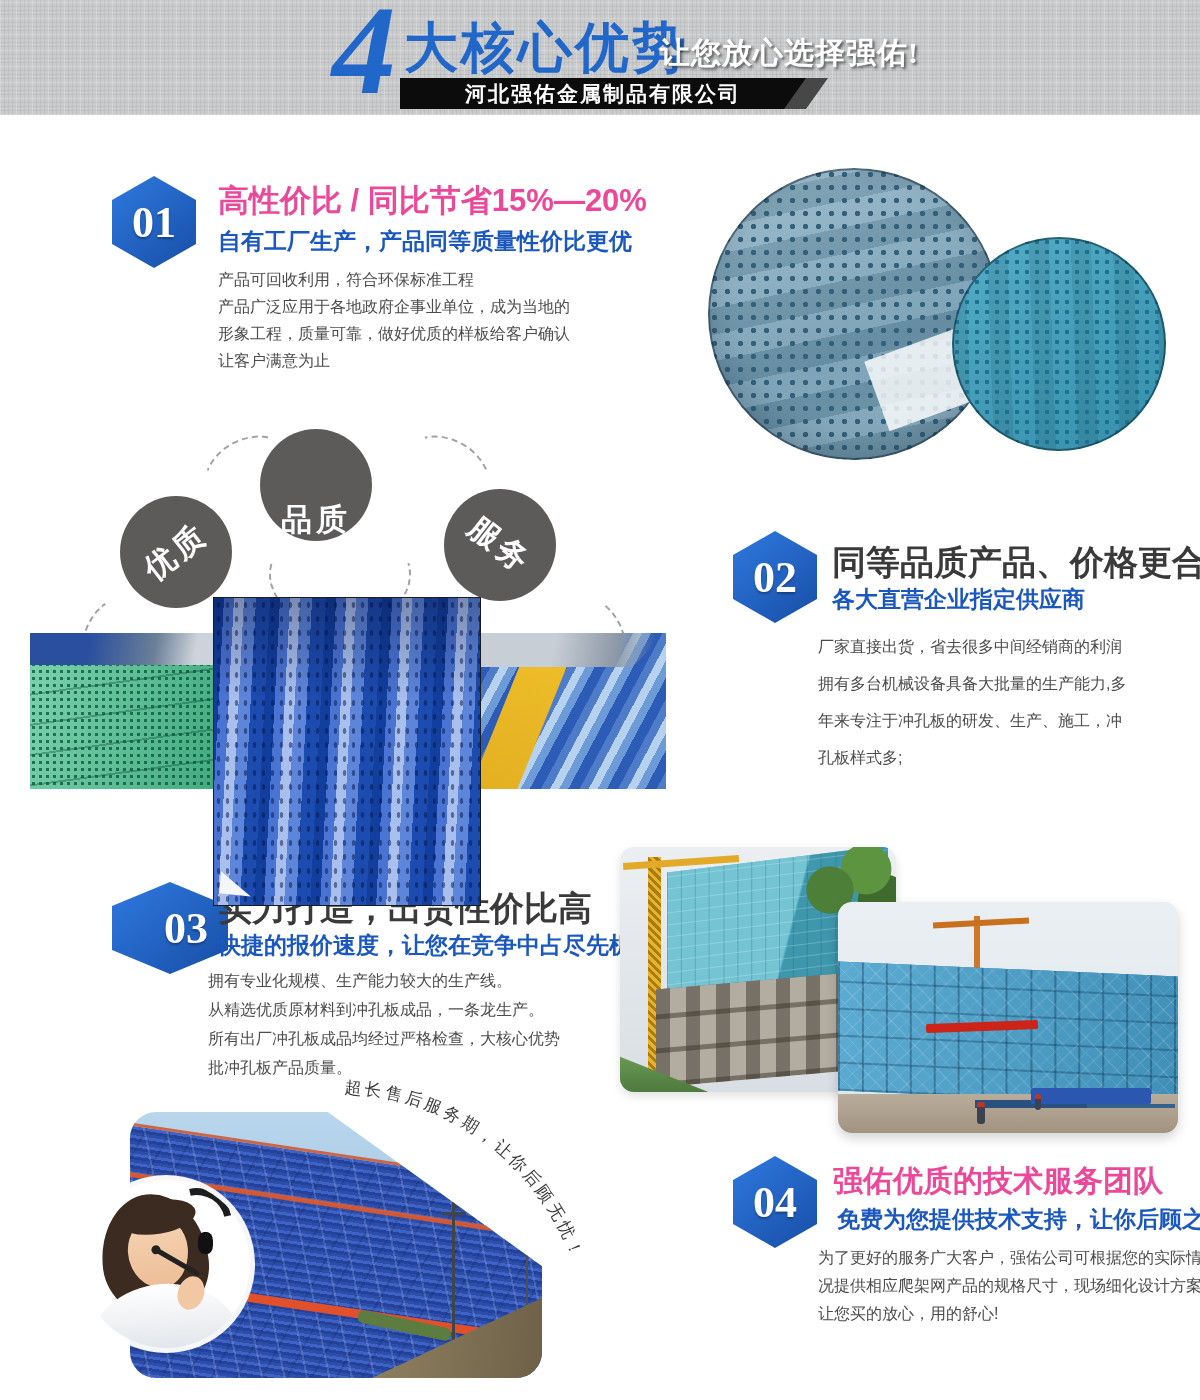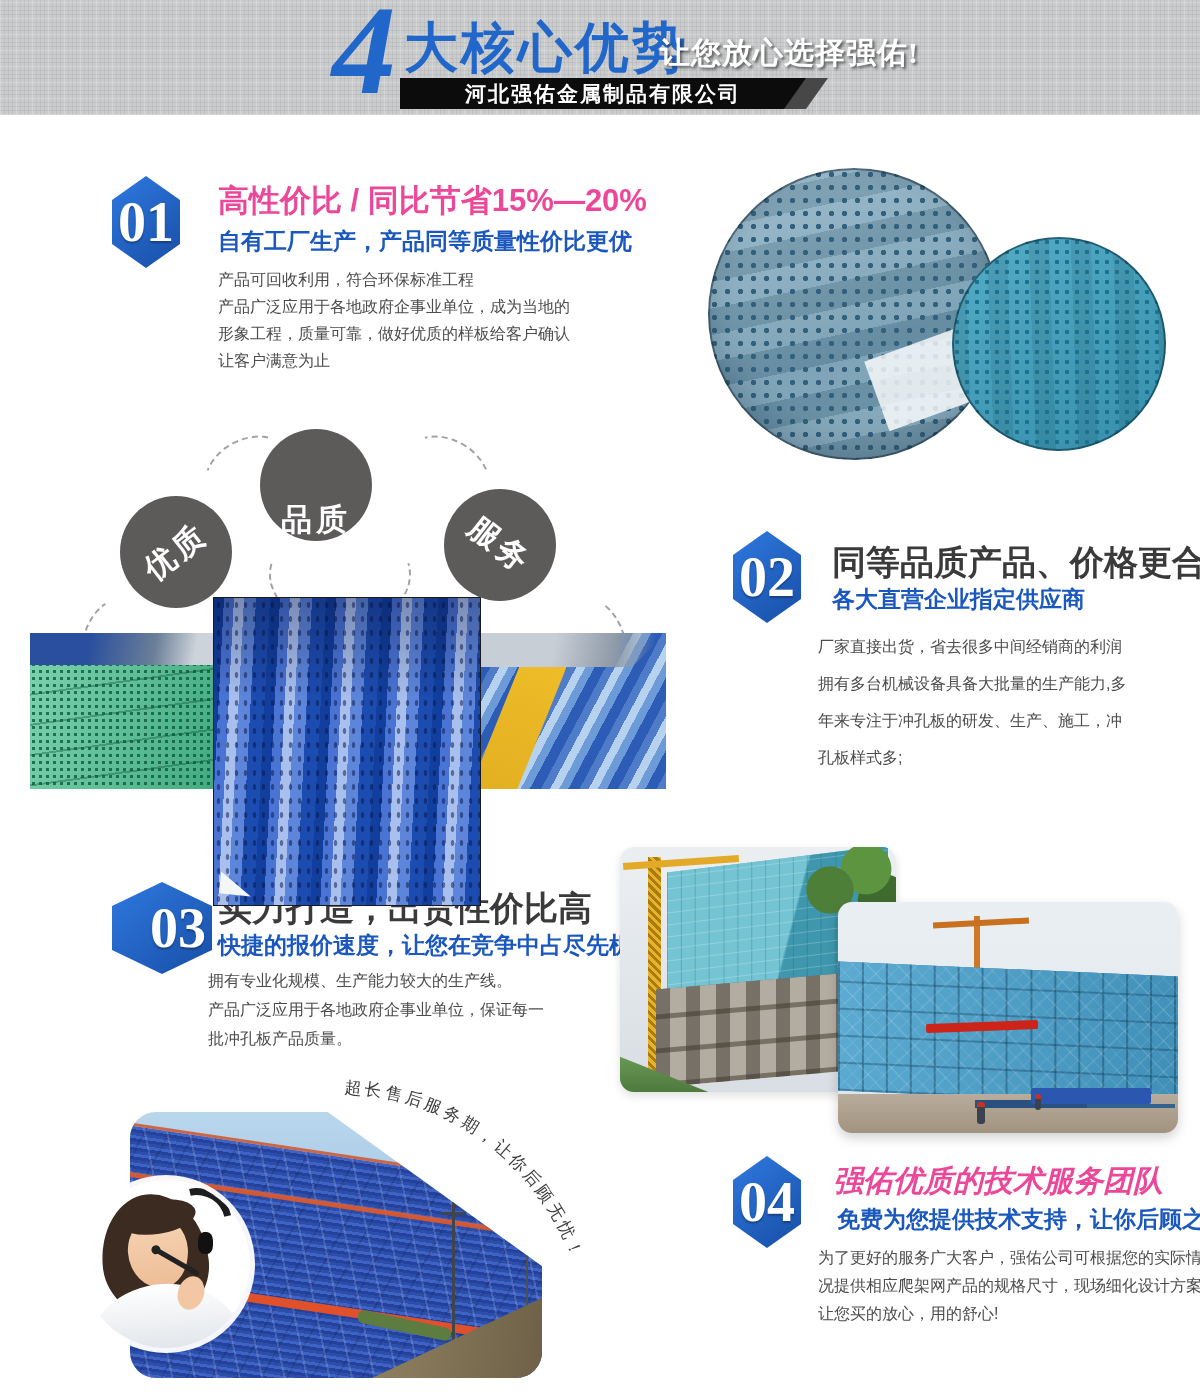--- a/index.html
+++ b/index.html
@@ -20,36 +20,36 @@
   .hdr-tag{position:absolute;left:660px;top:33px;font-family:"Liberation Serif","DejaVu Serif",serif;
     font-weight:bold;font-size:30px;color:#ffffff;letter-spacing:1px;white-space:nowrap;
     text-shadow:2px 2px 3px rgba(50,50,50,.75);}
   .banner-back{position:absolute;left:400px;top:78px;width:428px;height:31px;background:#474747;
     clip-path:polygon(0 0,100% 0,calc(100% - 22px) 100%,0 100%);}
   .banner{position:absolute;left:400px;top:78px;width:406px;height:31px;background:#0c0c0c;
     clip-path:polygon(0 0,100% 0,calc(100% - 22px) 100%,0 100%);
     color:#fff;font-size:21px;font-weight:bold;line-height:31px;text-align:center;letter-spacing:2px;}
 
   
-  .hex{position:absolute;width:68px;height:92px;
+  .hex{position:absolute;width:84px;height:92px;
     clip-path:polygon(50% 0,100% 26%,100% 74%,50% 100%,0 74%,0 26%);
     background:linear-gradient(140deg,#2f79e0,#174ea6);display:flex;align-items:center;justify-content:center;
-    color:#fff;font-family:"Liberation Serif","DejaVu Serif",serif;font-weight:bold;font-size:56px;
+    color:#fff;font-family:"Liberation Serif","DejaVu Serif",serif;font-weight:bold;font-size:44px;
     text-shadow:0 2px 2px rgba(0,0,0,.3);}
   #hx1{left:112px;top:176px;} #hx2{left:733px;top:531px;} #hx3{left:112px;top:882px;padding-left:32px;} #hx4{left:733px;top:1156px;}
   .t-sans{position:absolute;font-weight:bold;font-size:31px;color:#ec4899;white-space:nowrap;}
   .t-serif{position:absolute;font-family:Liberation Mono, monospace;font-weight:bold;
     font-size:34px;color:#3a3a3a;white-space:nowrap;}
   .sub{position:absolute;font-family:"Liberation Serif","DejaVu Serif",serif;font-weight:bold;
     font-size:23px;color:#1a57be;white-space:nowrap;}
   .body{position:absolute;font-size:16px;color:#4c4c4c;white-space:nowrap;}
   #s1-title{left:218px;top:180px;} #s1-sub{left:218px;top:226px;} #s1-body{left:218px;top:266px;line-height:27px;}
   #s2-title{left:832px;top:540px;} #s2-sub{left:832px;top:584px;} #s2-body{left:818px;top:628px;line-height:37px;}
   #s3-title{left:218px;top:886px;} #s3-sub{left:218px;top:930px;} #s3-body{left:208px;top:966px;line-height:29px;}
-  #s4-title{left:833px;top:1161px;font-size:30px;font-style:italic;} #s4-sub{left:837px;top:1204px;} #s4-body{left:818px;top:1244px;line-height:28px;}
+  #s4-title{left:833px;top:1161px;font-size:30px;} #s4-sub{left:837px;top:1204px;} #s4-body{left:818px;top:1244px;line-height:28px;}
 
   
   .circle-photo{position:absolute;border-radius:50%;overflow:hidden;}
   .cp-large{left:708px;top:168px;width:292px;height:292px;z-index:1;
     background-color:#7ba4b9;
     background-image:
       radial-gradient(#33617b 2.4px, transparent 3px),
       repeating-linear-gradient(-12deg, rgba(255,255,255,.12) 0 26px, rgba(0,0,0,.07) 26px 52px),
       linear-gradient(160deg,#93b6c8,#6d97ad 60%,#7fa6ba);
     background-size:13px 13px,auto,auto;
@@ -258,21 +258,22 @@
     <div>孔板样式多;</div>
   </div>
 
   <div class="hex" id="hx3">
     <span>03</span>
   </div>
   <div class="t-serif" id="s3-title">实力打造，出货性价比高</div>
   <div class="sub" id="s3-sub">快捷的报价速度，让您在竞争中占尽先机</div>
   <div class="body" id="s3-body">
     <div>拥有专业化规模、生产能力较大的生产线。</div>
-    <div>产品广泛应用于各地政府企事业单位，保证每一</div>
+    <div>从精选优质原材料到冲孔板成品，一条龙生产。</div>
+    <div>所有出厂冲孔板成品均经过严格检查，大核心优势</div>
     <div>批冲孔板产品质量。</div>
   </div>
 
   <div class="photo p-build">
     <div class="pa-mast"></div>
     <div class="pa-jib"></div>
     <div class="pa-mesh"></div>
     <div class="pa-floors"></div>
     <div class="pa-tree"></div>
     <div class="pa-hill"></div>

